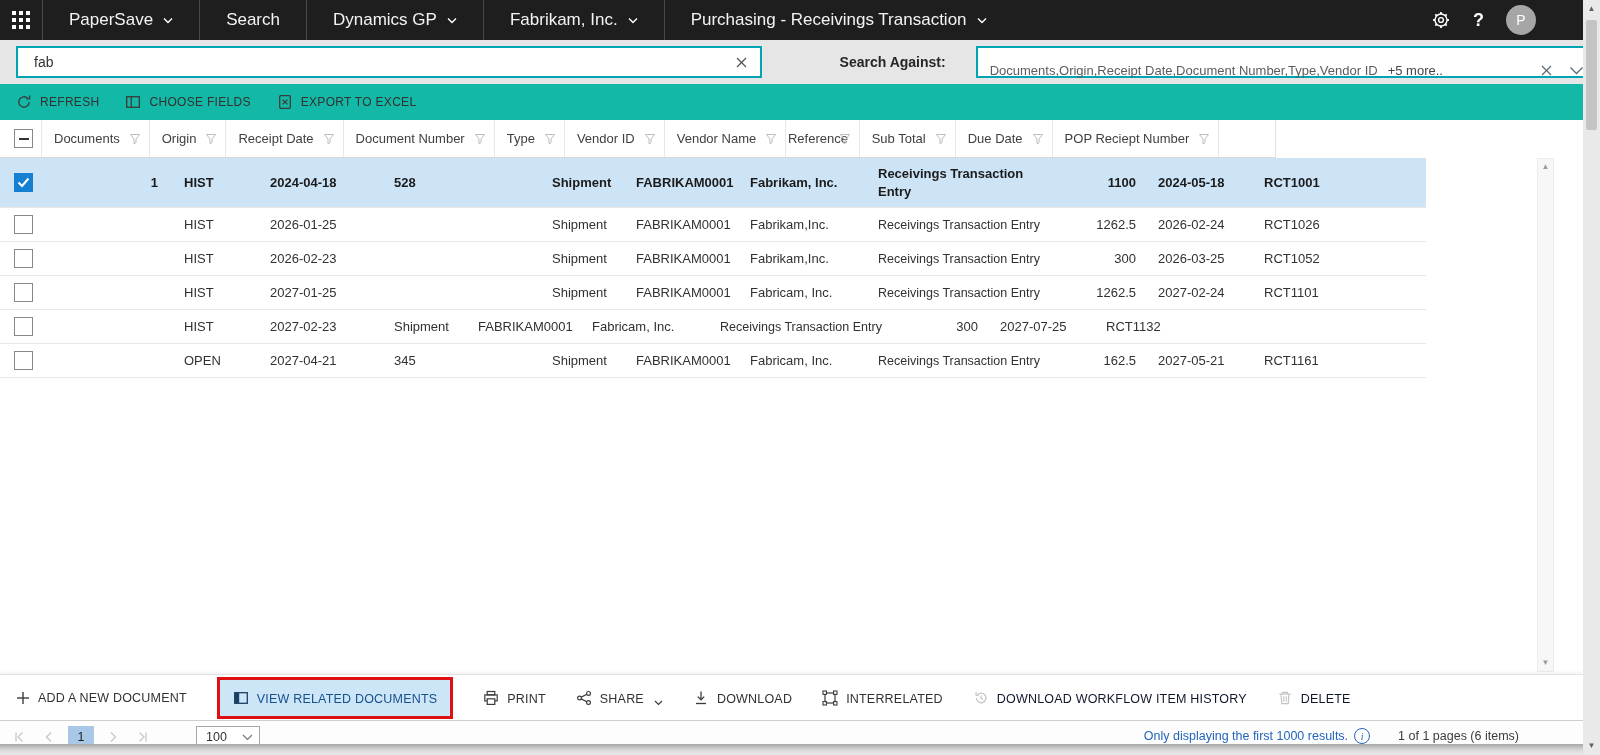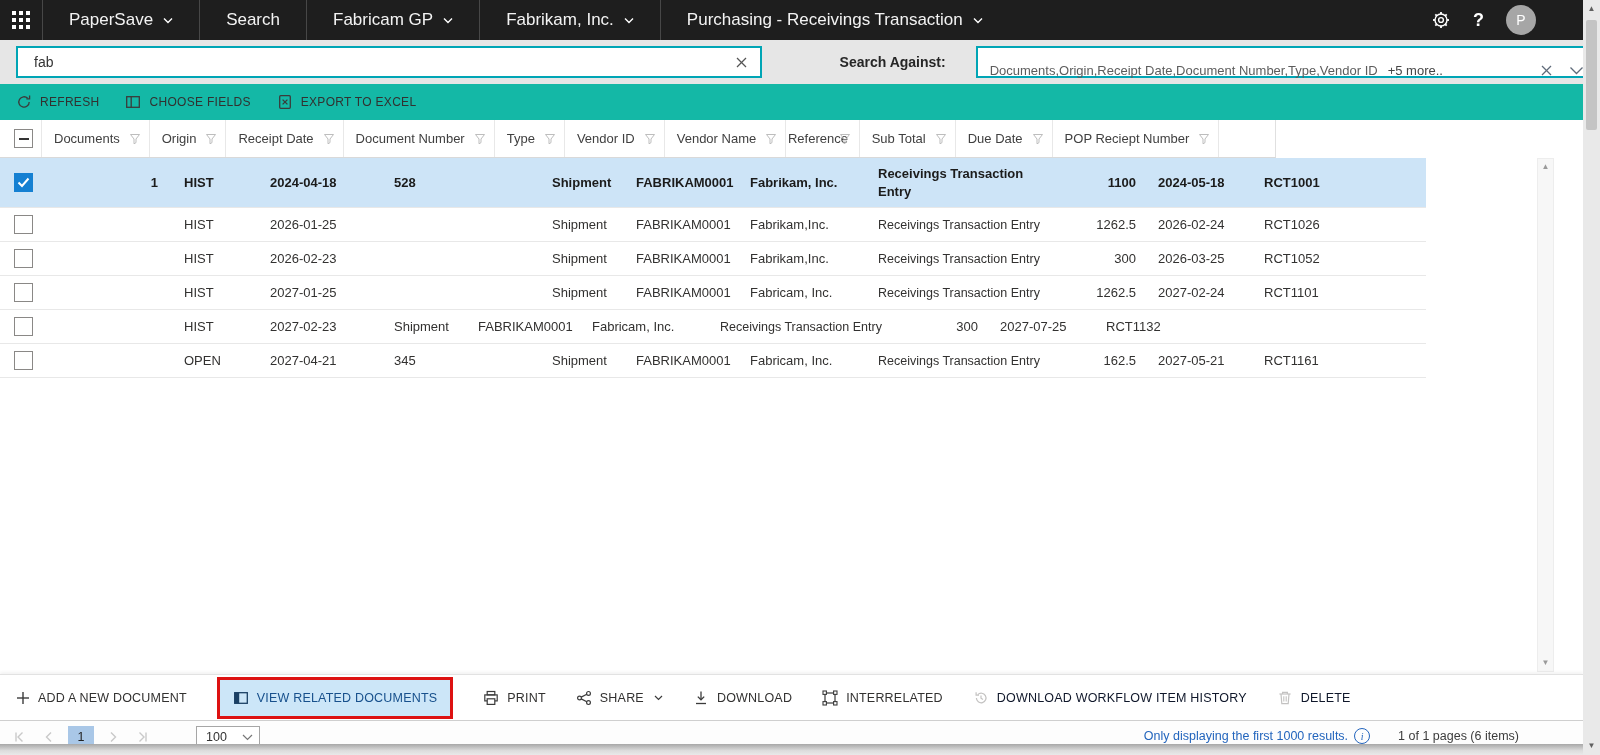--- a/index.html
+++ b/index.html
@@ -77,21 +77,21 @@
   .cb.checked{background:#1580d2;border-color:#1580d2;}
   .cb.ind::after{content:"";width:10px;height:2px;background:#333;display:block;}
   .cell.c-sel{padding-left:14px;}
 
   
   .gscroll{position:absolute;left:1537px;top:38px;width:17px;height:514px;background:#f7f7f7;border:1px solid #ededed;box-sizing:border-box;display:flex;flex-direction:column;justify-content:space-between;align-items:center;}
   .gscroll .arr{font-size:8px;color:#9a9a9a;padding:4px 0;cursor:pointer;line-height:1;}
 
   
   .btoolbar{position:absolute;left:0;right:17px;top:674px;height:46px;background:#fff;border-top:1px solid #e2e2e2;box-shadow:0 -2px 3px rgba(0,0,0,.05);display:flex;align-items:center;gap:30px;padding-left:16px;box-sizing:border-box;z-index:3;}
-  .bt-btn{display:flex;align-items:center;gap:8px;font-size:12.5px;letter-spacing:.2px;color:#323130;cursor:pointer;white-space:nowrap;}
+  .bt-btn{display:flex;align-items:flex-end;gap:8px;font-size:12.5px;letter-spacing:.2px;color:#323130;cursor:pointer;white-space:nowrap;}
   .bt-btn svg{color:#3b3b3b;}
   .bt-btn.disabled{color:#0f172a;cursor:default;}
   .bt-btn.disabled svg{color:#c3c2c1;}
   .bt-btn.vrd{background:#cce6f8;border:3px solid #dd1111;padding:10px 13px;color:#17508c;}
   .bt-btn.vrd svg{color:#1b4064;}
   .bt-chev{display:inline-flex;margin-left:2px;}
 
   
   .pagebar{position:absolute;left:0;right:17px;top:720px;height:35px;background:#fdfdfd;border-top:1px solid #cfcfcf;display:flex;align-items:flex-start;padding:5px 64px 0 10px;box-sizing:border-box;z-index:2;}
   .pg-ctl{display:flex;align-items:center;gap:9px;}
@@ -136,21 +136,21 @@
       <span class="tb-chev">
           <svg width="10" height="7" viewBox="0 0 10 7">
             <polyline points="1,1.5 5,5.5 9,1.5" fill="none" stroke="#fff" stroke-width="1.4"></polyline>
           </svg>
         </span>
     </div>
     <div class="tb-item">
       <span>Search</span>
     </div>
     <div class="tb-item">
-      <span>Fabricam GP</span>
+      <span>Dynamics GP</span>
       <span class="tb-chev">
           <svg width="10" height="7" viewBox="0 0 10 7">
             <polyline points="1,1.5 5,5.5 9,1.5" fill="none" stroke="#fff" stroke-width="1.4"></polyline>
           </svg>
         </span>
     </div>
     <div class="tb-item">
       <span>Fabrikam, Inc.</span>
       <span class="tb-chev">
           <svg width="10" height="7" viewBox="0 0 10 7">

